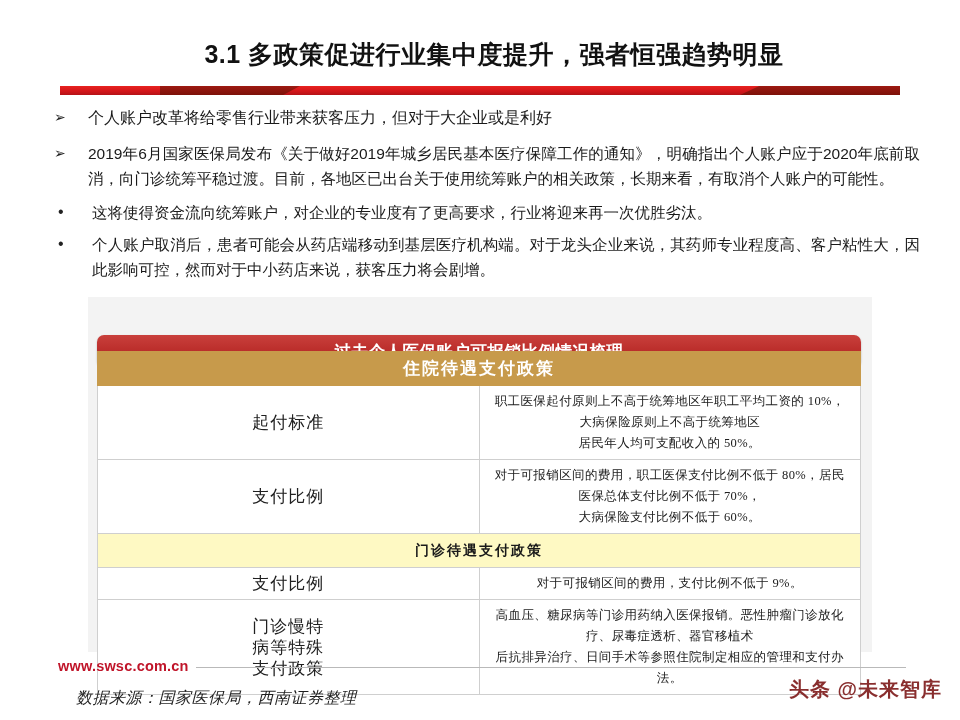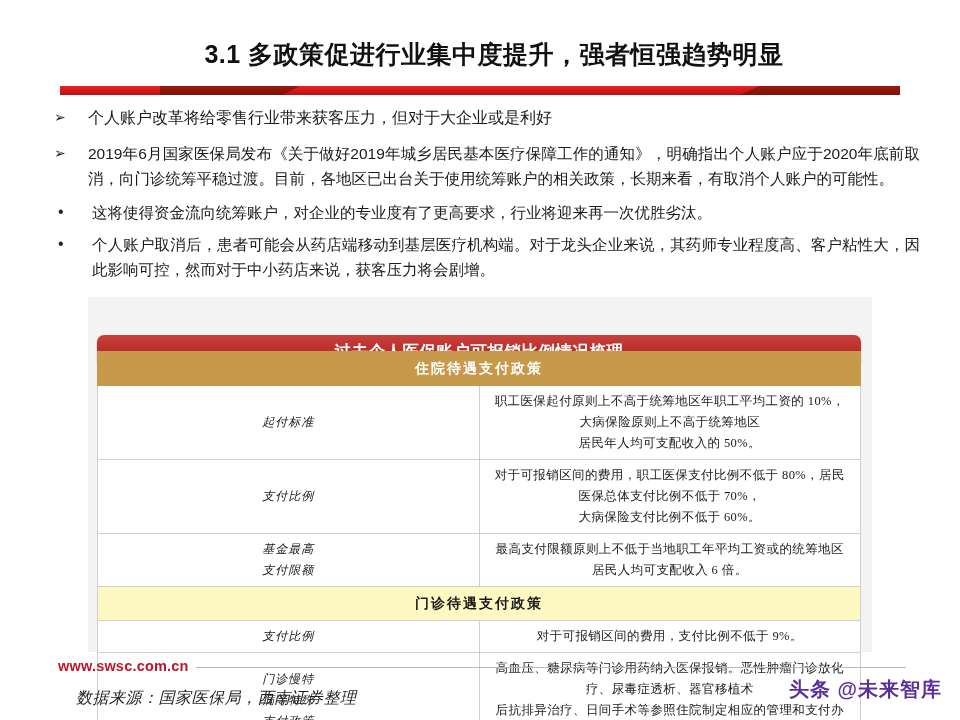--- a/index.html
+++ b/index.html
@@ -144,34 +144,33 @@
     background: #ffffff;
     font-size: 12.5px;
     line-height: 21px;
     color: #202020;
     padding: 5px 6px;
     vertical-align: middle;
     text-align: center;
   }
   .tbl td.label {
     width: 104px;
-    font-size: 12px;
+    font-size: 17px;
     letter-spacing: 1px;
-    font-style: italic;
   }
   .tbl td.body {
     text-align: center;
     letter-spacing: 0.4px;
     padding: 5px 14px;
   }
   .tbl tr.section-gold td {
     background: #c79a4b;
     color: #ffffff;
     font-weight: bold;
-    font-size: 14px;
+    font-size: 17px;
     letter-spacing: 2px;
     border: 1px solid #c79a4b;
     padding: 6px 0;
   }
   .tbl tr.section-plain td {
     background: #fef9c3;
     color: #1a1a1a;
     font-weight: bold;
     font-size: 14px;
     letter-spacing: 2px;
@@ -206,21 +205,21 @@
     font-family: "Liberation Serif", "DejaVu Serif", serif;
     color: #1f1f1f;
     letter-spacing: 0.5px;
   }
   .watermark {
     position: absolute;
     right: 18px;
     top: 676px;
     font-size: 20px;
     font-weight: bold;
-    color: #4c1d95;
+    color: #7f1d1d;
     letter-spacing: 1px;
     opacity: 0.92;
   }
 </style>
 </head>
 <body>
 
 <div class="slide-title">3.1 多政策促进行业集中度提升，强者恒强趋势明显</div>
 
 <div class="divider">
@@ -277,29 +276,20 @@
       <tr>
         <td class="label">
           <span class="ln">支付比例</span>
         </td>
         <td class="body">
           <span class="ln">对于可报销区间的费用，职工医保支付比例不低于 80%，居民医保总体支付比例不低于 70%，</span>
           <span class="ln">大病保险支付比例不低于 60%。</span>
         </td>
       </tr>
 
-      <tr>
-        <td class="label">
-          <span class="ln">基金最高</span>
-          <span class="ln">支付限额</span>
-        </td>
-        <td class="body">
-          <span class="ln">最高支付限额原则上不低于当地职工年平均工资或的统筹地区居民人均可支配收入 6 倍。</span>
-        </td>
-      </tr>
 
       <tr class="section-plain">
         <td colspan="2">门诊待遇支付政策</td>
       </tr>
 
       <tr>
         <td class="label">
           <span class="ln">支付比例</span>
         </td>
         <td class="body">

